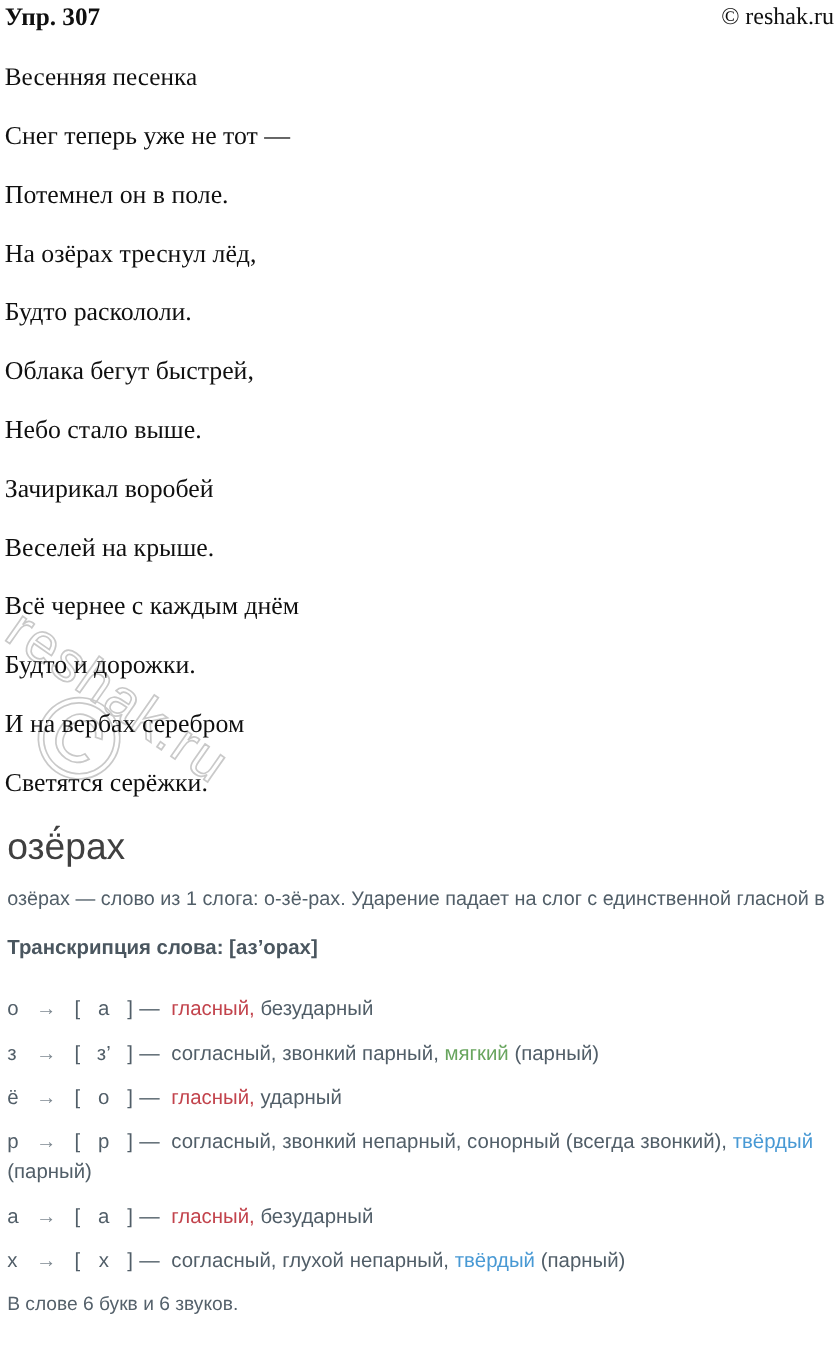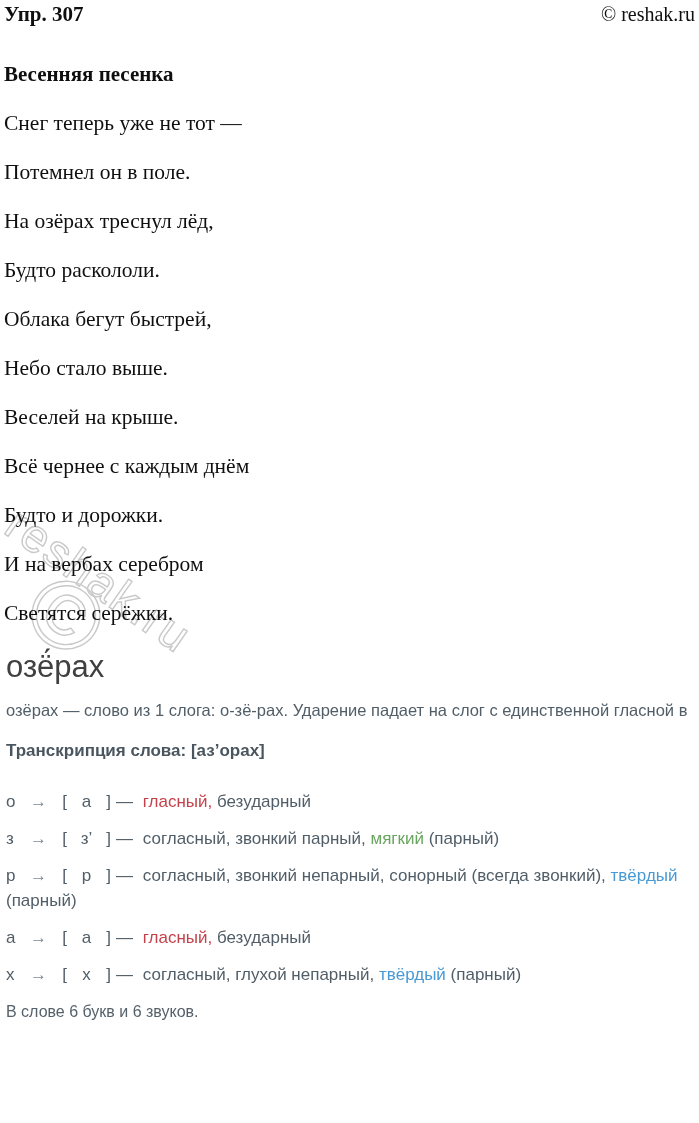--- a/index.html
+++ b/index.html
@@ -10,21 +10,21 @@
     font-family:"Liberation Serif", serif;
     color:#0f0f0f;
   }
   
   .wm{position:absolute; left:-6px; top:470px; z-index:-1; pointer-events:none;}
   
   .top{padding:2px 4px 0 4px;}
   .hdr{display:flex; justify-content:space-between; align-items:flex-start;}
   .hdr-ex{font-size:21px; font-weight:bold; line-height:24px;}
   .hdr-cr{font-size:20px; line-height:24px;}
-  .poem-title{margin-top:36px; font-size:21px; font-weight:bold; line-height:24px;}
+  .poem-title{margin-top:26px; font-size:21px; font-weight:normal; line-height:24px;}
   .poem{margin-top:26px;}
   .poem-line{font-size:21.5px; line-height:22px; margin-bottom:27px; white-space:nowrap;}
   
   .an{
     font-family:"Liberation Sans", sans-serif;
     color:#515e68; padding-left:6px; padding-right:4px;
   }
   .an-word{margin-top:8px; font-size:31px; line-height:32px; color:#404040; font-weight:400;}
   .an-desc{margin-top:14px; font-size:16.5px; line-height:26px;}
   .an-desc .l1{white-space:nowrap;}
@@ -54,37 +54,39 @@
       <div class="hdr-cr">© reshak.ru</div>
     </div>
     <div class="poem-title">Весенняя песенка</div>
     <div class="poem">
         <div class="poem-line">Снег теперь уже не тот —</div>
         <div class="poem-line">Потемнел он в поле.</div>
         <div class="poem-line">На озёрах треснул лёд,</div>
         <div class="poem-line">Будто раскололи.</div>
         <div class="poem-line">Облака бегут быстрей,</div>
         <div class="poem-line">Небо стало выше.</div>
+        <div class="poem-line">Зачирикал воробей</div>
         <div class="poem-line">Веселей на крыше.</div>
         <div class="poem-line">Всё чернее с каждым днём</div>
         <div class="poem-line">Будто и дорожки.</div>
         <div class="poem-line">И на вербах серебром</div>
         <div class="poem-line">Светятся серёжки.</div>
       </div>
   </div>
 
   <div class="an">
     <div class="an-word">озё́рах</div>
     <div class="an-desc">
       <div class="l1">озёрах — слово из 1 слога: о-зё-рах. Ударение падает на слог с единственной гласной в</div>
     </div>
     <div class="an-trans">Транскрипция слова: [аз’орах]</div>
     <div class="rows">
         <div class="prow"><span class="pl">о</span><span class="pa">→</span><span class="pb">[</span><span class="ps">а</span><span class="pb">]</span><span class="pd">—&nbsp;</span><span class="seg" style="color: rgb(194, 67, 76);">гласный,</span><span class="seg"> безударный</span></div>
         <div class="prow"><span class="pl">з</span><span class="pa">→</span><span class="pb">[</span><span class="ps">з’</span><span class="pb">]</span><span class="pd">—&nbsp;</span><span class="seg">согласный, звонкий парный, </span><span class="seg" style="color: rgb(104, 165, 94); margin-top: 16px;">мягкий</span><span class="seg"> (парный)</span></div>
+        <div class="prow"><span class="pl">ё</span><span class="pa">→</span><span class="pb">[</span><span class="ps">о</span><span class="pb">]</span><span class="pd">—&nbsp;</span><span class="seg" style="color: rgb(194, 67, 76);">гласный,</span><span class="seg"> ударный</span></div>
         <div class="prow"><span class="pl">р</span><span class="pa">→</span><span class="pb">[</span><span class="ps">р</span><span class="pb">]</span><span class="pd">—&nbsp;</span><span class="seg">согласный, звонкий непарный, сонорный (всегда звонкий), </span><span class="seg" style="color: rgb(72, 153, 212);">твёрдый</span><span class="seg"> (парный)</span></div>
         <div class="prow"><span class="pl">а</span><span class="pa">→</span><span class="pb">[</span><span class="ps">а</span><span class="pb">]</span><span class="pd">—&nbsp;</span><span class="seg" style="color: rgb(194, 67, 76);">гласный,</span><span class="seg"> безударный</span></div>
         <div class="prow"><span class="pl">х</span><span class="pa">→</span><span class="pb">[</span><span class="ps">х</span><span class="pb">]</span><span class="pd">—&nbsp;</span><span class="seg">согласный, глухой непарный, </span><span class="seg" style="color: rgb(72, 153, 212);">твёрдый</span><span class="seg"> (парный)</span></div>
       </div>
     <div class="an-sum">В слове 6 букв и 6 звуков.</div>
   </div>
 
 </div>
 
 </body></html>

